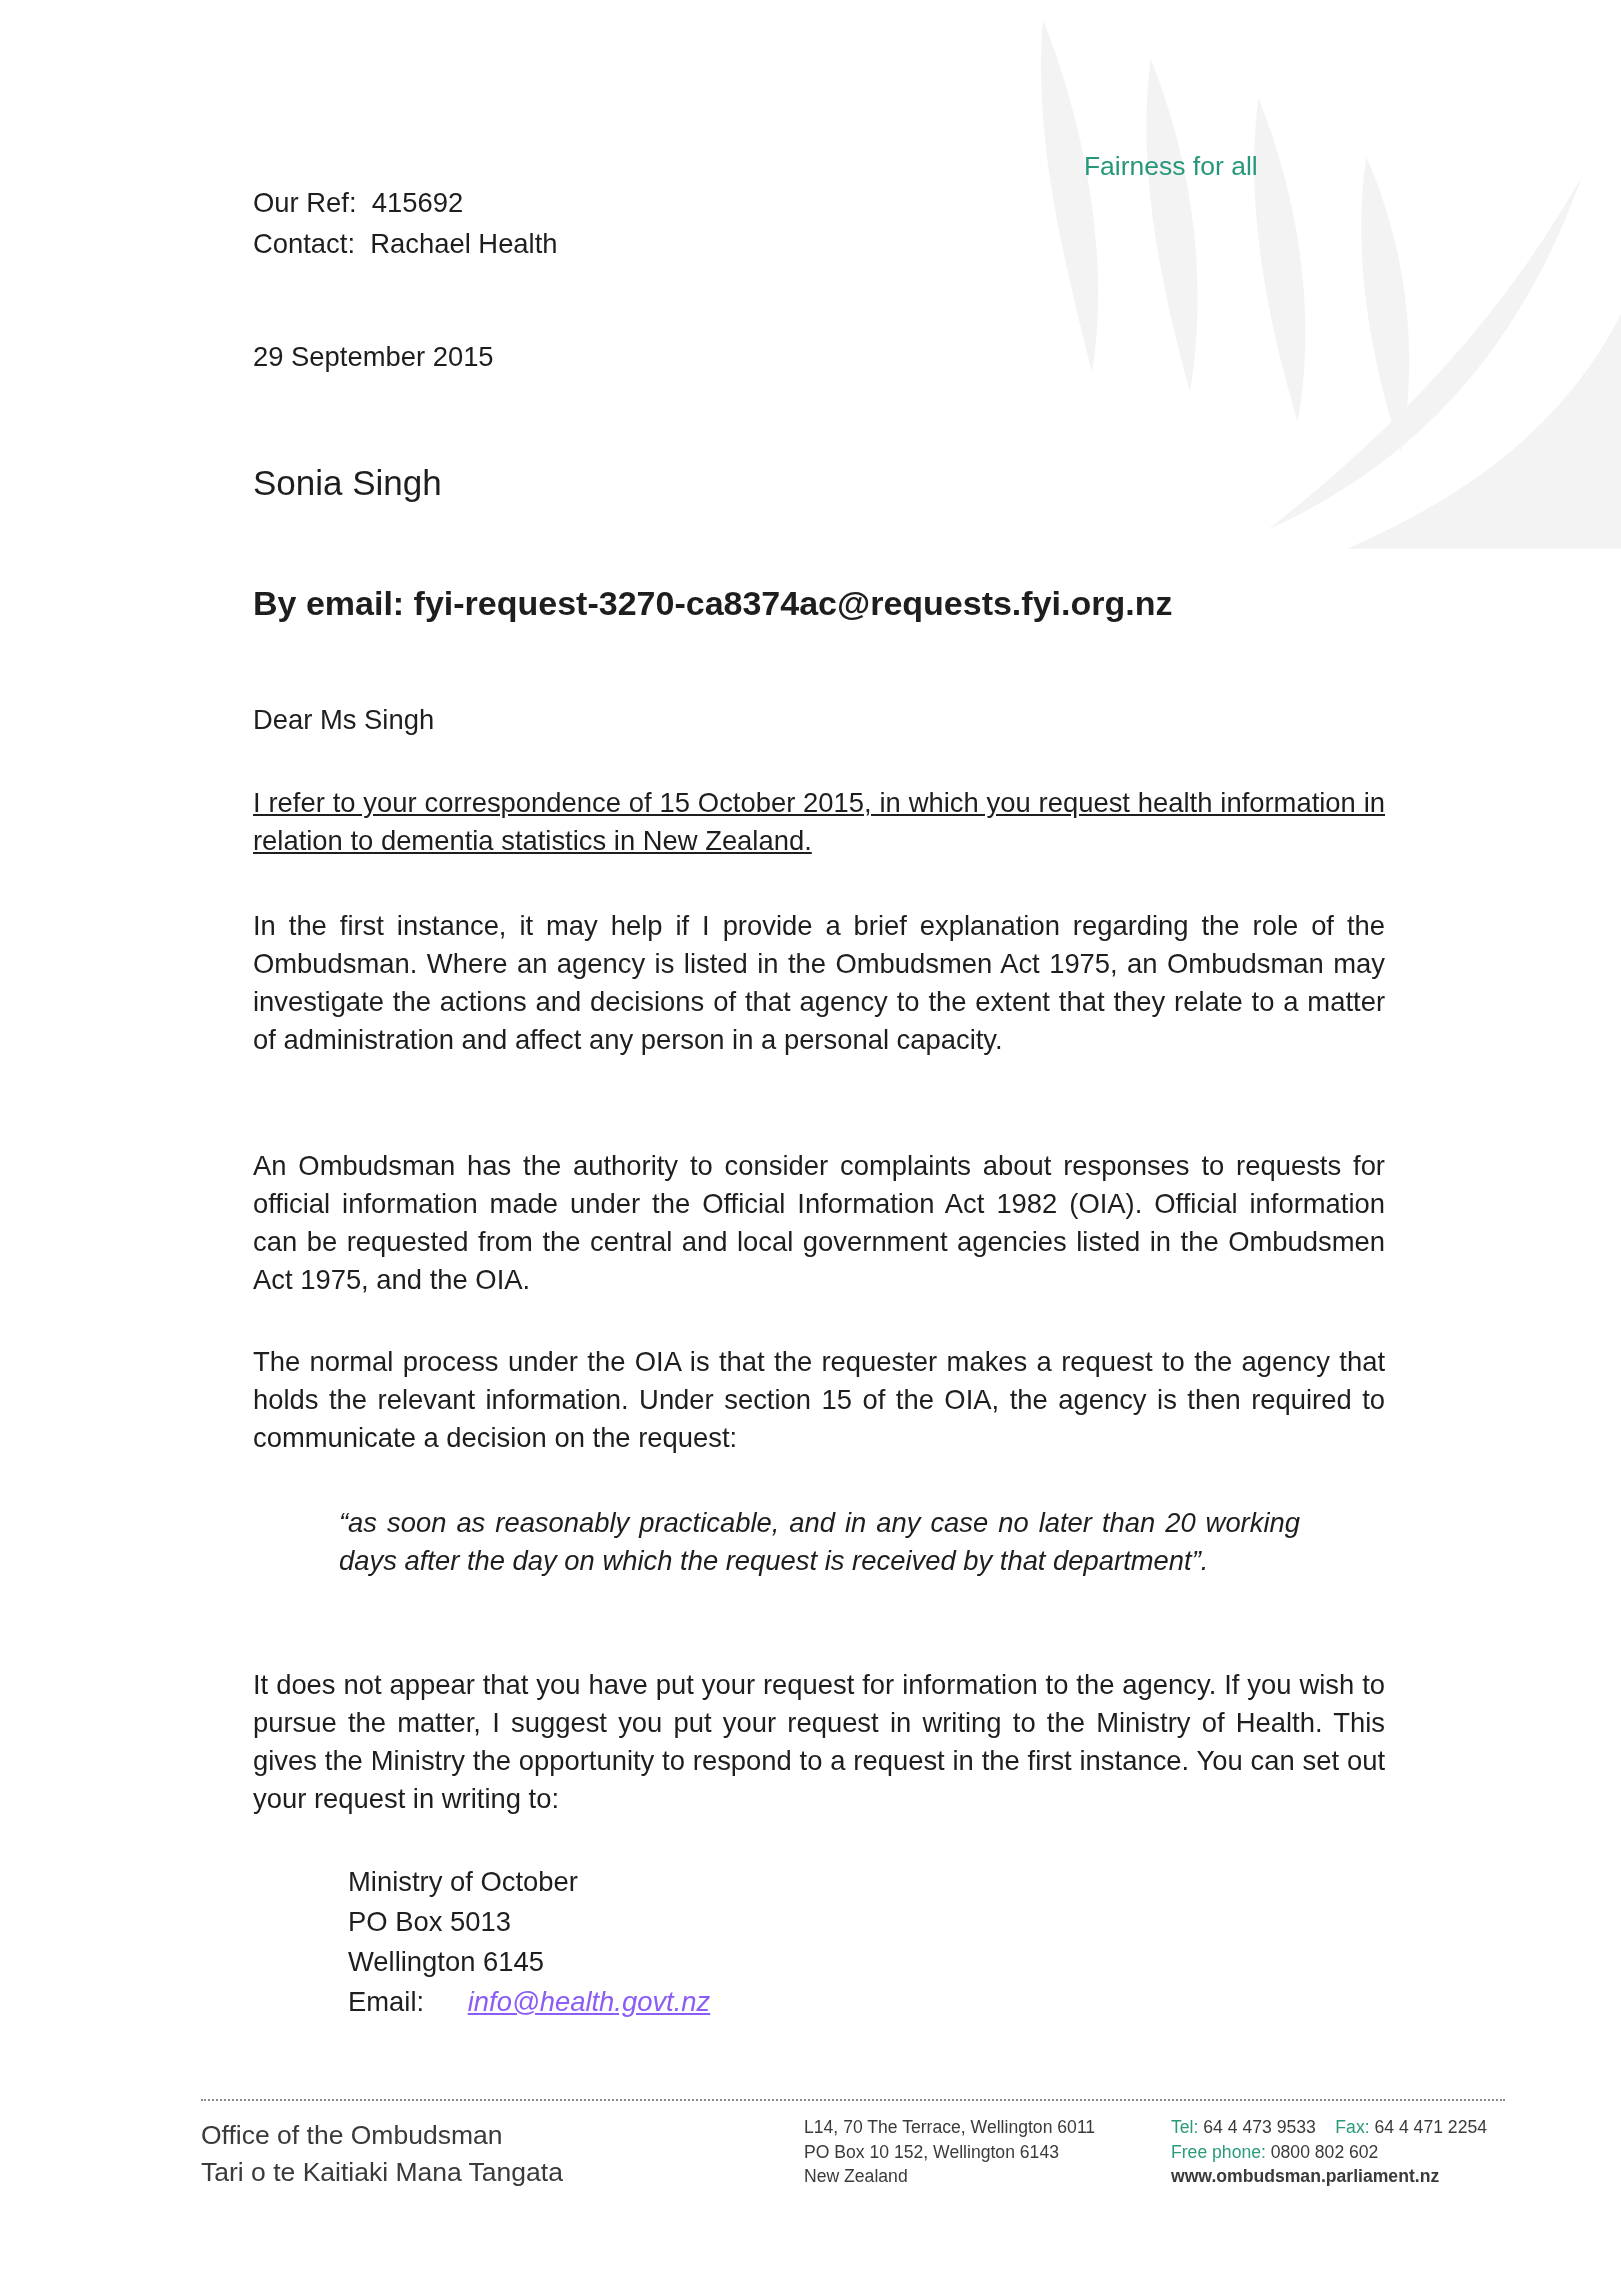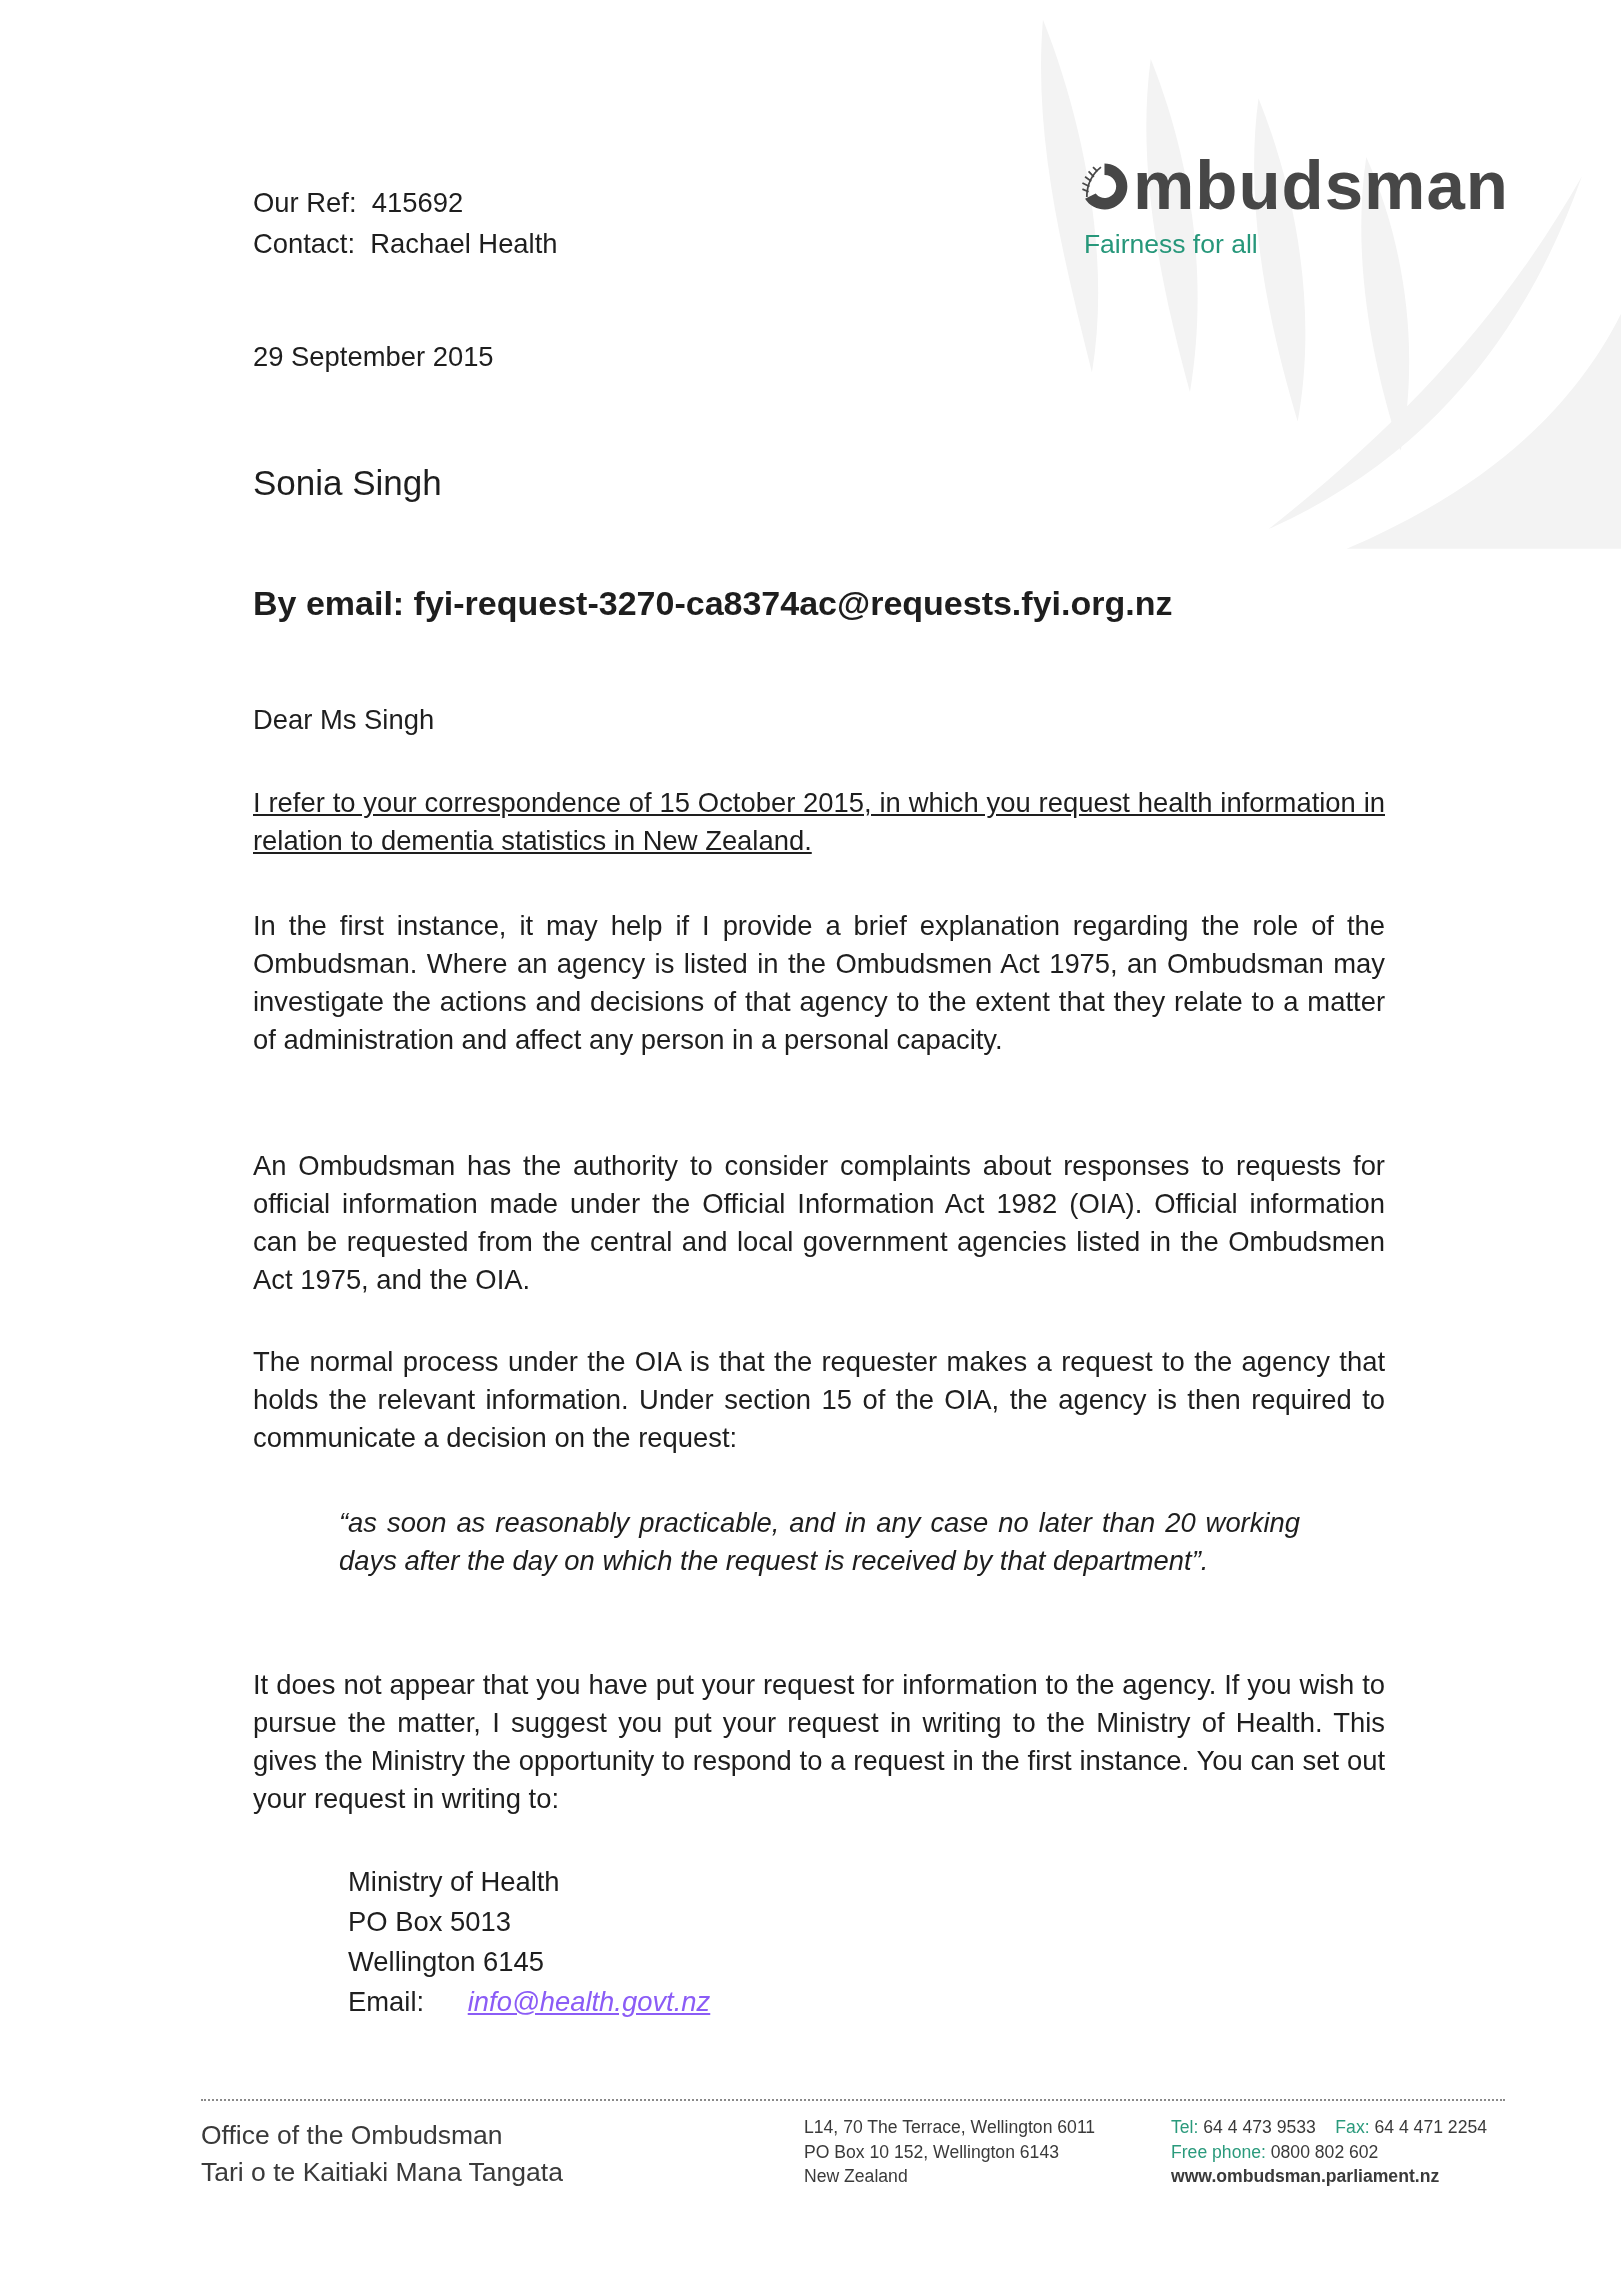--- a/index.html
+++ b/index.html
@@ -41,34 +41,20 @@
     <path d="M150 20 C190 120 220 260 200 380 C170 260 140 140 150 20 Z"></path>
     <path d="M260 60 C300 160 320 280 300 400 C270 290 245 170 260 60 Z"></path>
     <path d="M370 100 C410 200 430 320 410 430 C380 330 355 210 370 100 Z"></path>
     <path d="M480 160 C520 250 535 360 515 460 C485 370 465 260 480 160 Z"></path>
     <path d="M700 180 C650 320 560 460 380 540 C520 430 620 320 700 180 Z"></path>
     <path d="M740 320 C690 420 600 500 460 560 L740 560 Z"></path>
   </g>
 </svg>
 
 <div class="abs logo">
-  <div class="logo-word">
-    <svg class="logo-o" viewBox="0 0 60 60">
-      <path d="M30 4 A26 26 0 1 1 8 44 L20 38 A13 13 0 1 0 30 17 Z" fill="#474747"></path>
-      <path d="M10 42 C10 28 16 16 26 8" stroke="#474747" stroke-width="2" fill="none"></path>
-      <g stroke="#474747" stroke-width="2">
-        <line x1="12" y1="36" x2="5" y2="33"></line>
-          <line x1="13" y1="30" x2="5" y2="26"></line>
-        <line x1="15" y1="24" x2="8" y2="19"></line>
-          <line x1="18" y1="19" x2="12" y2="13"></line>
-        <line x1="22" y1="13" x2="17" y2="8"></line>
-      </g>
-    </svg>
-    <span>mbudsman</span>
-  </div>
   <div class="tagline">Fairness for all</div>
 </div>
 
 <div class="abs ref-block">
   <div class="ref-row"><span>Our Ref:</span>  <span>415692</span></div>
   <div class="ref-row"><span>Contact:</span>  <span>Rachael Health</span></div>
 </div>
 
 <div class="abs date">29 September 2015</div>
 <div class="abs recipient">Sonia Singh</div>
@@ -76,21 +62,21 @@
 <div class="abs salutation">Dear Ms Singh</div>
 
 <p class="abs para p1">I refer to your correspondence of 15 October 2015, in which you request health information in relation to dementia statistics in New Zealand.</p>
 <p class="abs para p2">In the first instance, it may help if I provide a brief explanation regarding the role of the Ombudsman. Where an agency is listed in the Ombudsmen Act 1975, an Ombudsman may investigate the actions and decisions of that agency to the extent that they relate to a matter of administration and affect any person in a personal capacity.</p>
 <p class="abs para p3">An Ombudsman has the authority to consider complaints about responses to requests for official information made under the Official Information Act 1982 (OIA). Official information can be requested from the central and local government agencies listed in the Ombudsmen Act 1975, and the OIA.</p>
 <p class="abs para p4">The normal process under the OIA is that the requester makes a request to the agency that holds the relevant information.  Under section 15 of the OIA, the agency is then required to communicate a decision on the request:</p>
 <p class="abs quote">“as soon as reasonably practicable, and in any case no later than 20 working days after the day on which the request is received by that department”.</p>
 <p class="abs para p5">It does not appear that you have put your request for information to the agency. If you wish to pursue the matter, I suggest you put your request in writing to the Ministry of Health. This gives the Ministry the opportunity to respond to a request in the first instance. You can set out your request in writing to:</p>
 
 <div class="abs addr">
-  <div>Ministry of Health</div>
+  <div>Ministry of October</div>
   <div>PO Box 5013</div>
   <div>Wellington 6145</div>
   <div><span>Email: </span><a>info@health.govt.nz</a></div>
 </div>
 
 <div class="abs footer-rule"></div>
 
 <div class="abs office">
   <div>Office of the Ombudsman</div>
   <div>Tari o te Kaitiaki Mana Tangata</div>

